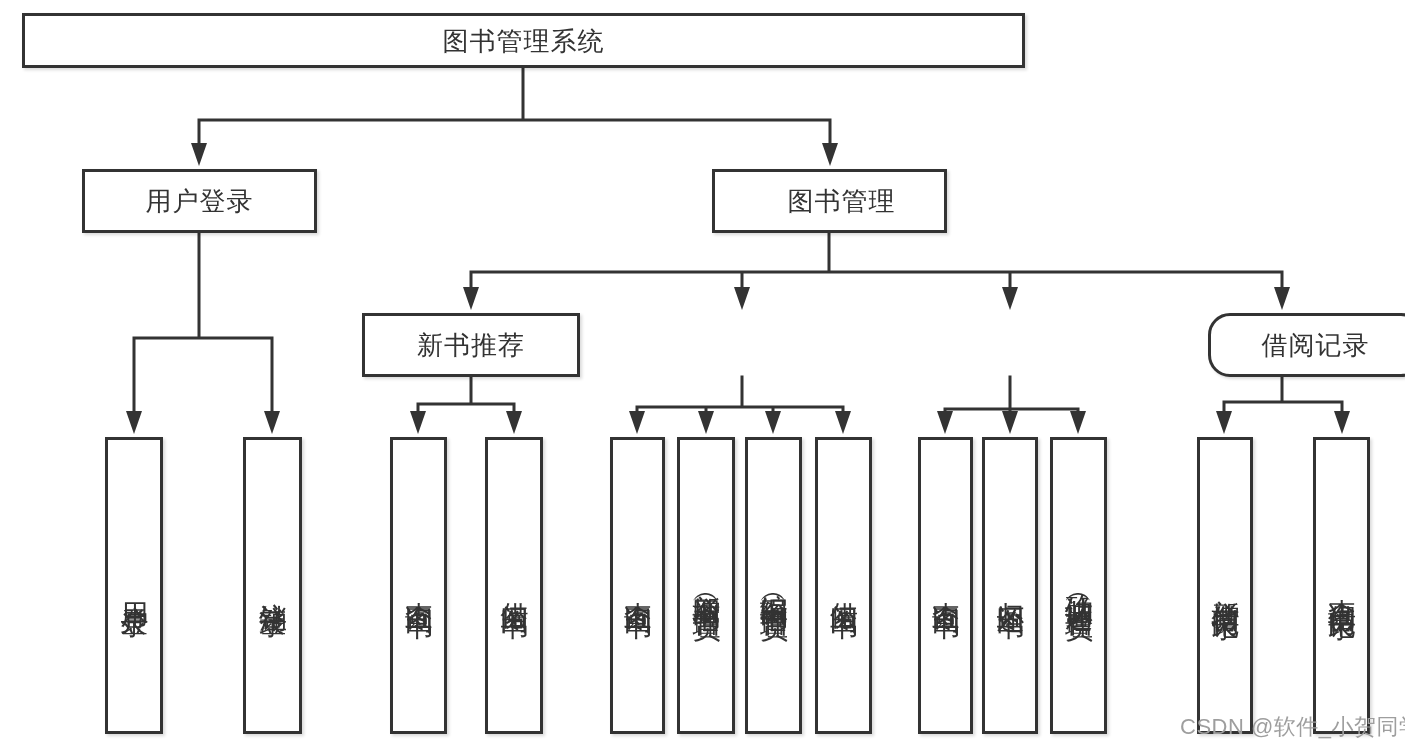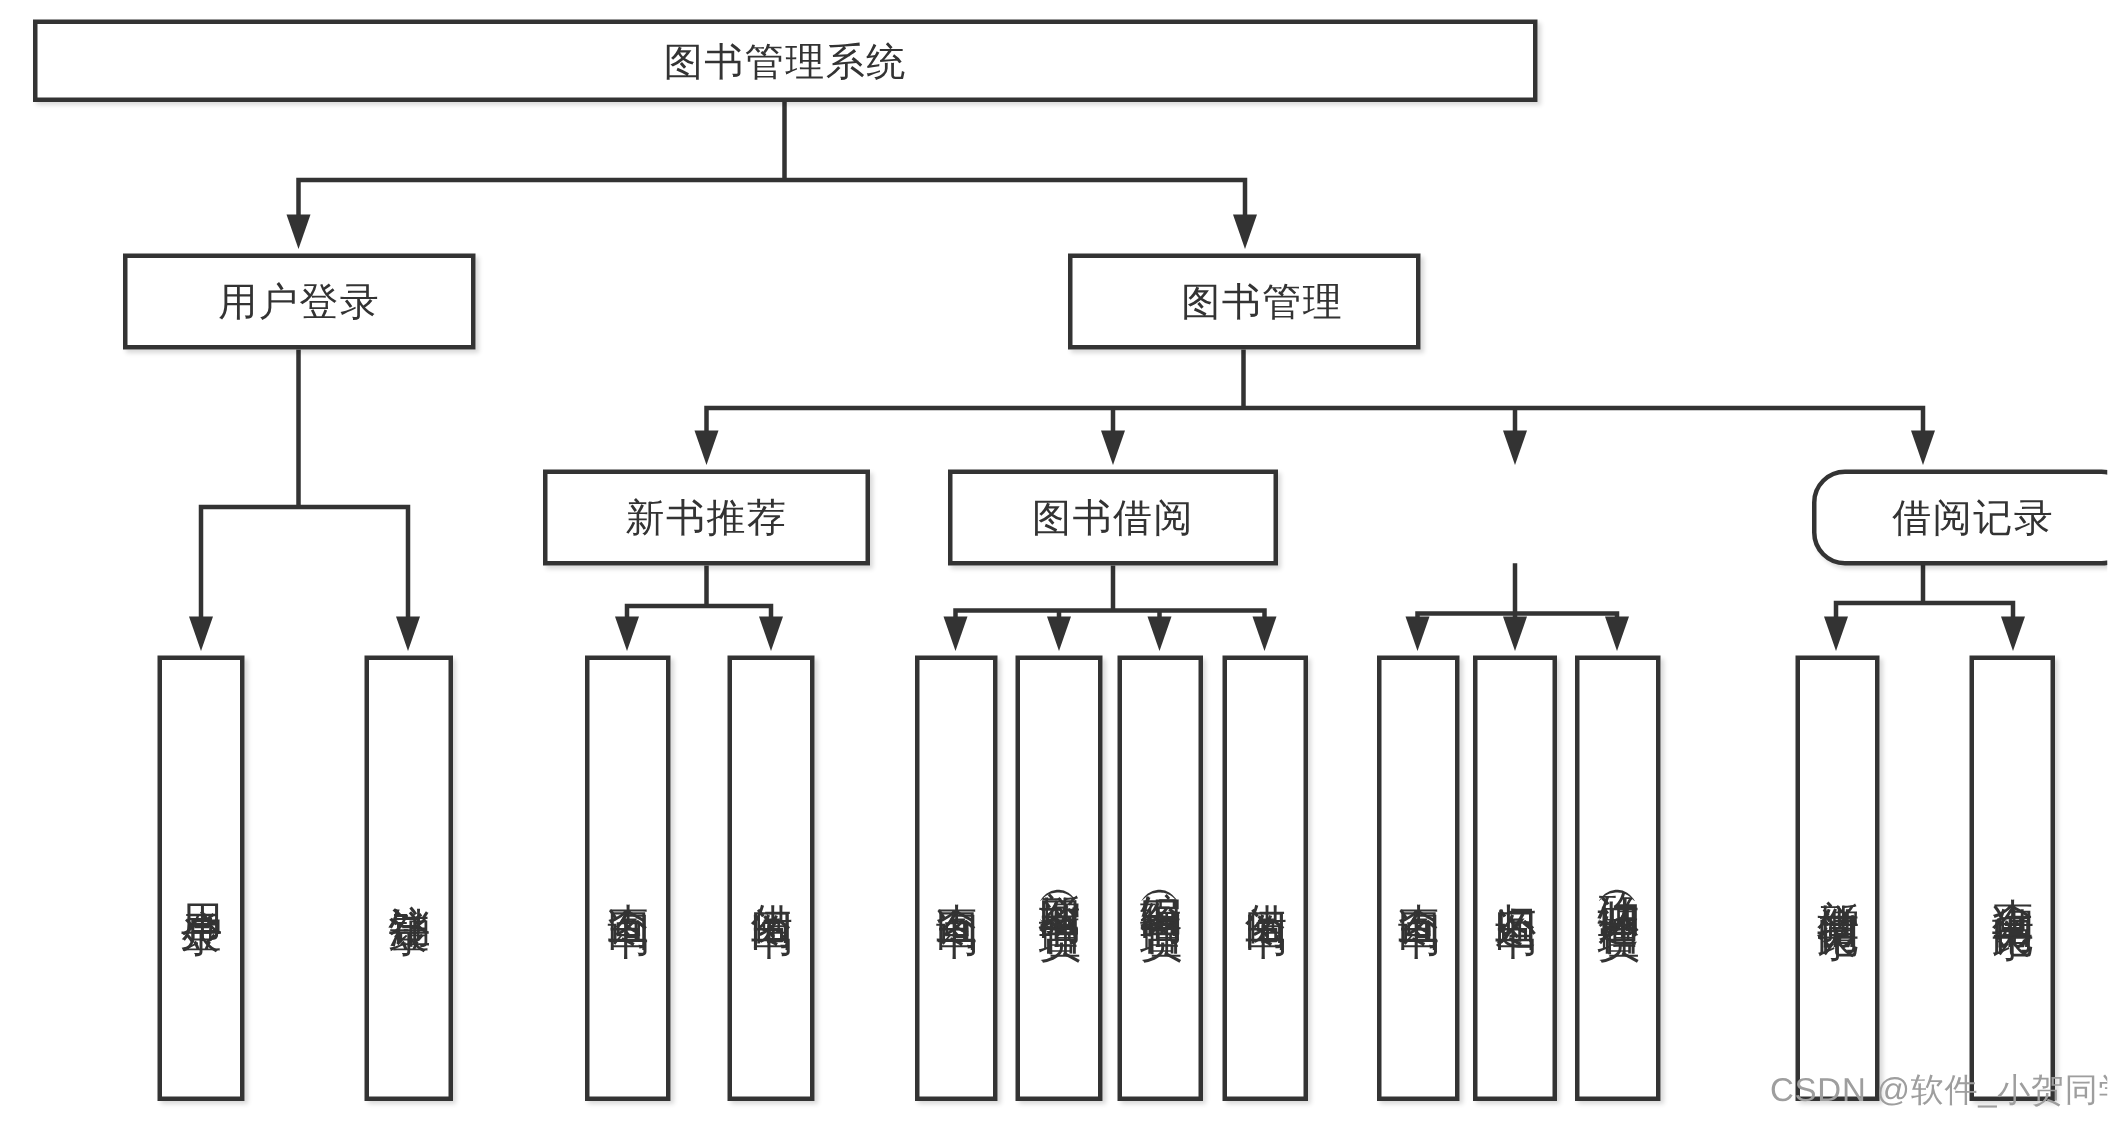--- a/index.html
+++ b/index.html
@@ -111,23 +111,20 @@
   <div class="box b-user-login">
     <span class="hlabel">用户登录</span>
   </div>
   <div class="box b-book-mgmt">
     <span class="hlabel">图书管理</span>
   </div>
 
   <div class="box b-new-books">
     <span class="hlabel">新书推荐</span>
   </div>
-  <div class="box b-book-borrow">
-    <span class="hlabel">图书借阅</span>
-  </div>
   <div class="box b-borrow-records">
     <span class="hlabel">借阅记录</span>
   </div>
 
   <div class="box vb b-ul-login">
     <span class="vlabel">用户登录</span>
   </div>
   <div class="box vb b-ul-logout">
     <span class="vlabel">注销登录</span>
   </div>

